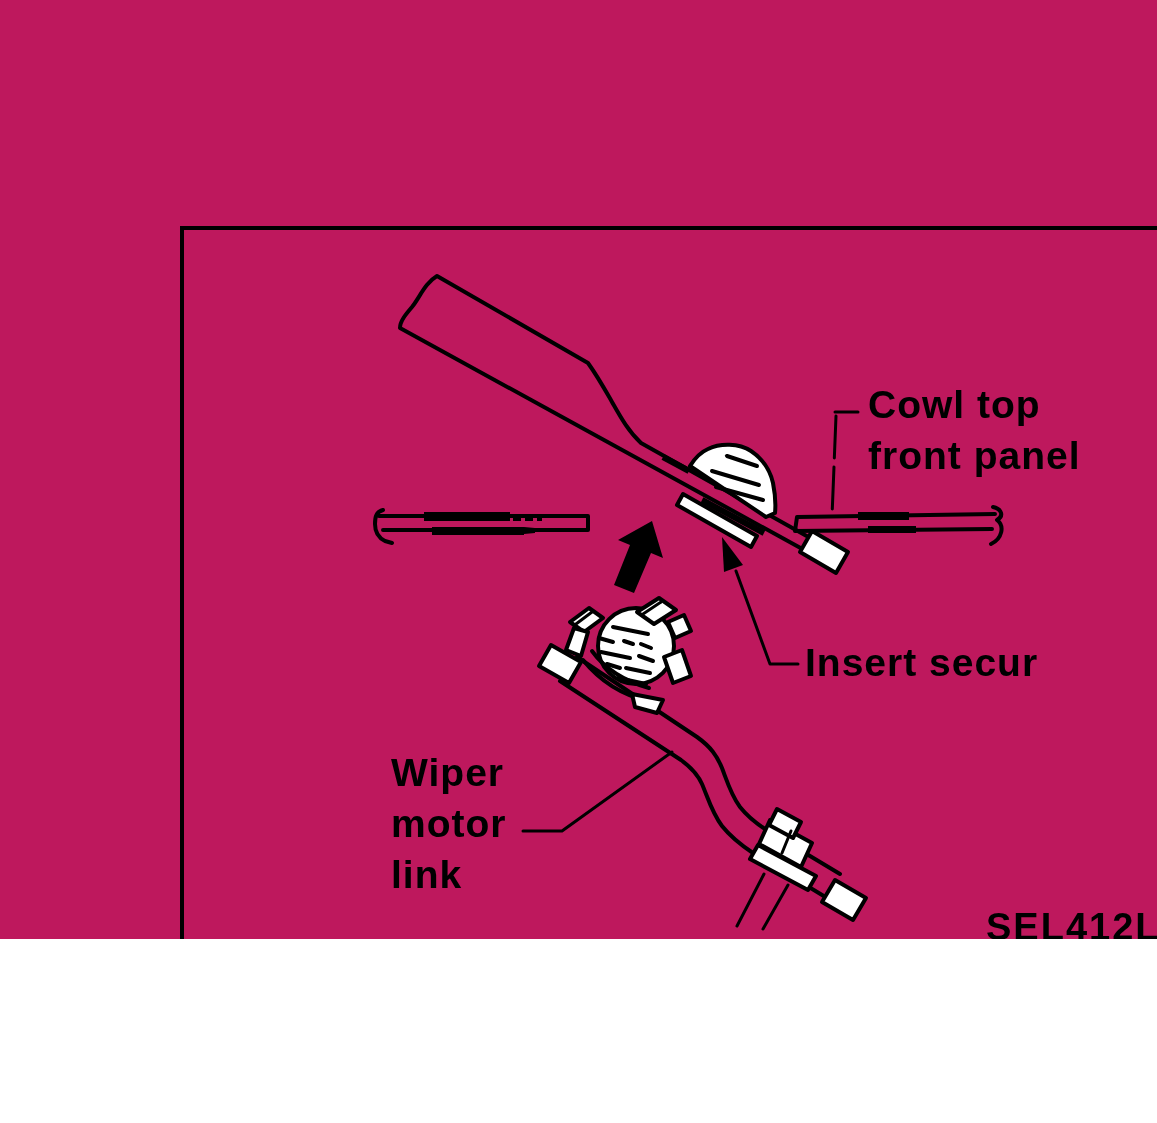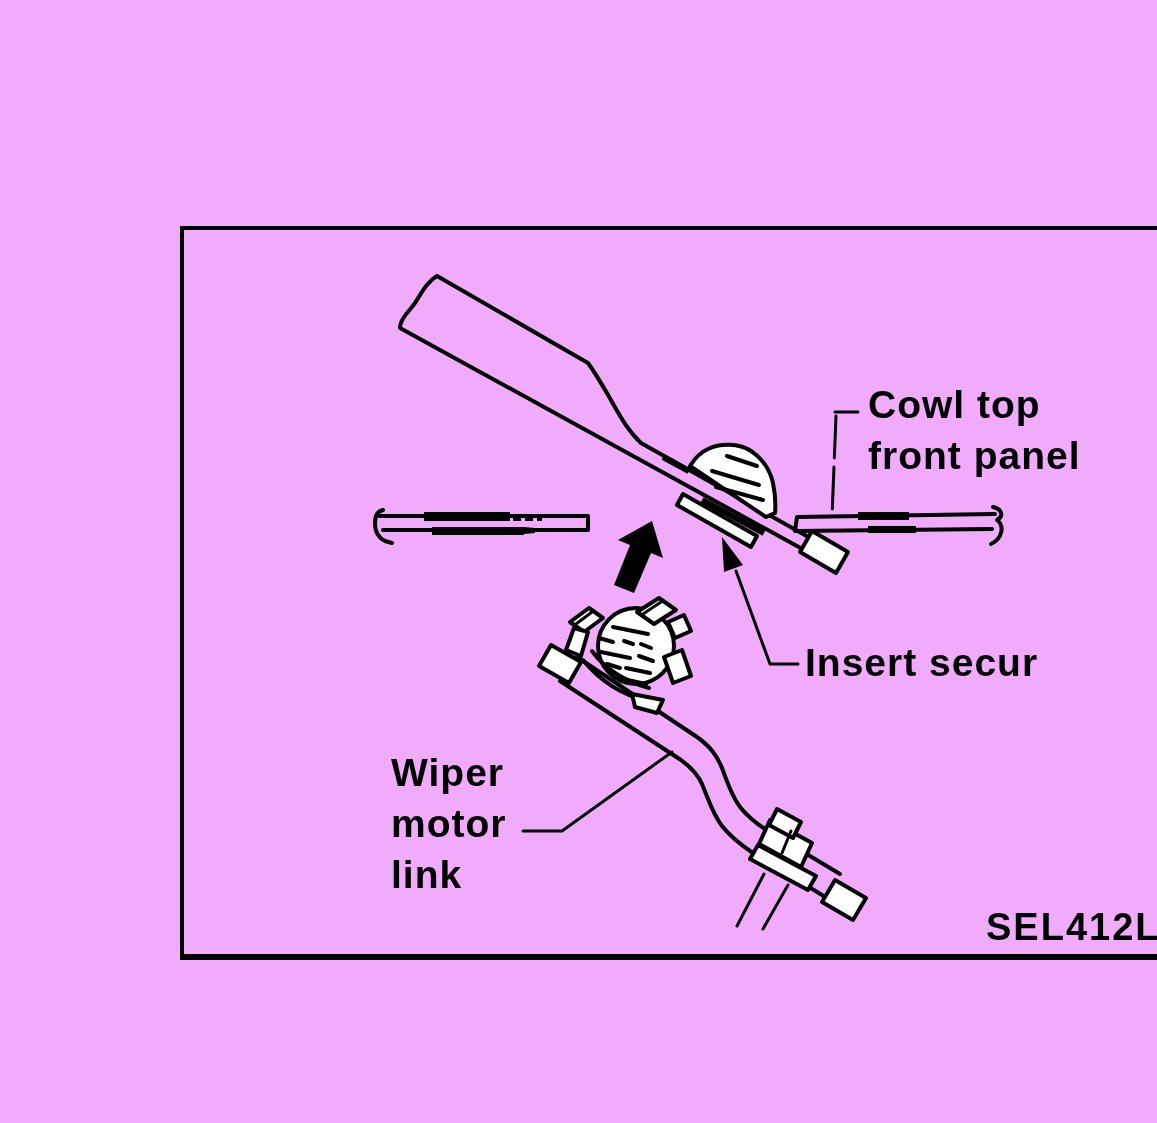--- a/index.html
+++ b/index.html
@@ -1,20 +1,20 @@
 <!DOCTYPE html>
 <html><head>
 <meta charset="utf-8">
 <style>
   html, body { margin: 0; padding: 0; background: #ffffff; }
   .page {
     position: relative;
     width: 1157px;
-    height: 1123px;
-    background: #f0abfc;
+    height: 939px;
+    background: #be185d;
     overflow: hidden;
     font-family: "Liberation Sans", sans-serif;
   }
   svg { position: absolute; left: 0; top: 0; display: block; }
   .ink-stroke { stroke: #000000; fill: none; stroke-width: 4; stroke-linecap: round; stroke-linejoin: round; }
   .ink-thin   { stroke: #000000; fill: none; stroke-width: 3; stroke-linecap: round; stroke-linejoin: round; }
   .ink-fill   { fill: #000000; stroke: none; }
   .white-part { fill: #ffffff; stroke: #000000; stroke-width: 4; stroke-linejoin: round; }
   .hatch      { stroke: #000000; fill: none; stroke-width: 4; stroke-linecap: round; }
   .thicken    { stroke: #000000; fill: none; stroke-width: 6; stroke-linecap: butt; }

